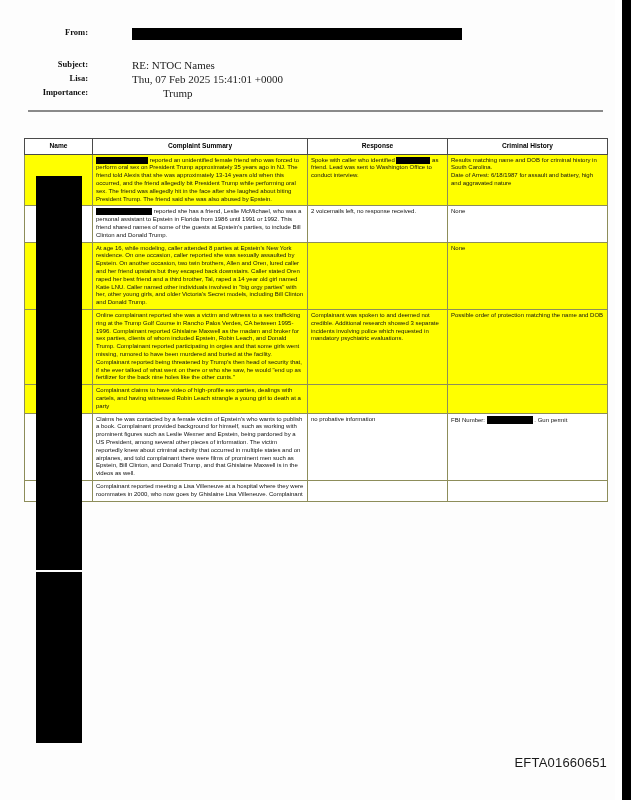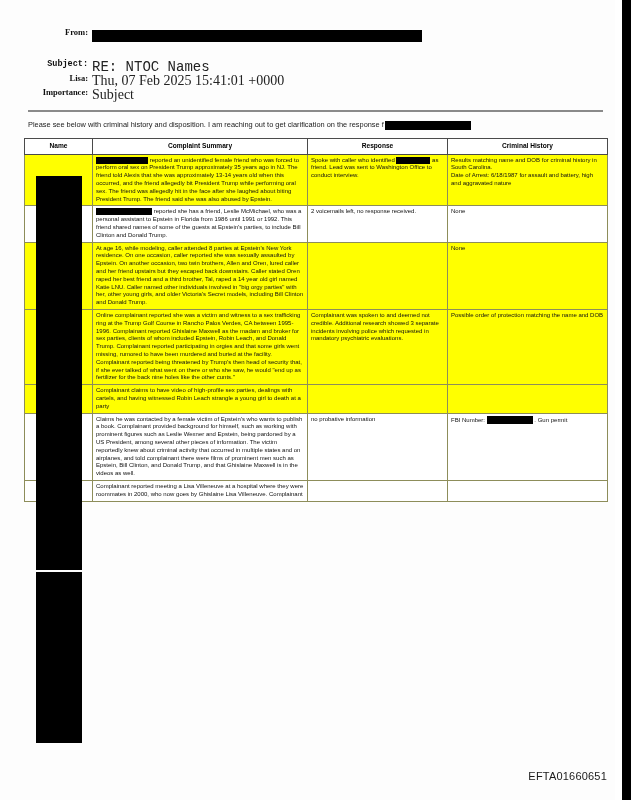--- a/index.html
+++ b/index.html
@@ -42,24 +42,25 @@
     width: 88px;
     text-align: right;
     padding-right: 4px;
     font-weight: bold;
     font-size: 8.5px;
     color: #111;
     flex: 0 0 88px;
     white-space: nowrap;
   }
   .hdr-value {
-    font-size: 14px;
+    font-size: 11px;
     color: #222;
     white-space: nowrap;
     padding-top: 0px;
+    margin-left: 40px;
   }
   .redact {
     background: #000000;
     display: inline-block;
     vertical-align: middle;
   }
   .redact-from  { width: 330px; height: 12px; }
   .redact-to    { width: 330px; height: 12px; }
   .redact-cc    { width: 330px; height: 12px; }
 
@@ -169,22 +170,22 @@
     top: 0;
     right: 9px;
     width: 7px;
     height: 800px;
     background: #ffffff;
   }
 
   .bates {
     position: absolute;
     right: 24px;
-    bottom: 18px;
-    font-size: 11px;
+    bottom: 30px;
+    font-size: 13px;
     letter-spacing: 0.2px;
     color: #1a1a1a;
     font-family: "Liberation Sans", sans-serif;
   }
 </style>
 </head>
 <body>
 
 <div class="page">
 
@@ -192,41 +193,38 @@
 
     <div class="hdr-row">
       <div class="hdr-label">From:</div>
       <div class="hdr-value">
         <span class="redact redact-from"></span>
       </div>
     </div>
 
 
 
-    <div class="hdr-row" style="height:14px;margin-top:3px;font-family:Liberation Mono, monospace;">
+    <div class="hdr-row" style="height:14px;margin-top:3px;">
       <div class="hdr-label">Subject:</div>
       <div class="hdr-value">RE: NTOC Names</div>
     </div>
 
     <div class="hdr-row" style="height:14px;">
       <div class="hdr-label">Lisa:</div>
       <div class="hdr-value">Thu, 07 Feb 2025 15:41:01 +0000</div>
     </div>
 
-    <div class="hdr-row" style="height:14px;">
+    <div class="hdr-row" style="height:14px;gap:31px;">
       <div class="hdr-label">Importance:</div>
-      <div class="hdr-value">Subject</div>
+      <div class="hdr-value">Trump</div>
     </div>
   </div>
 
   <div class="hdr-rule"></div>
 
-  <div class="intro-line">
-    <span>Please see below with criminal history and disposition.  I am reaching out to get clarification on the response f</span><span class="intro-redact"></span>
-  </div>
 
   <div class="tbl-wrap">
     <table class="complaints">
       <colgroup>
         <col class="c-name">
           <col class="c-summary">
           <col class="c-resp">
           <col class="c-crim">
       </colgroup>
       <thead>

